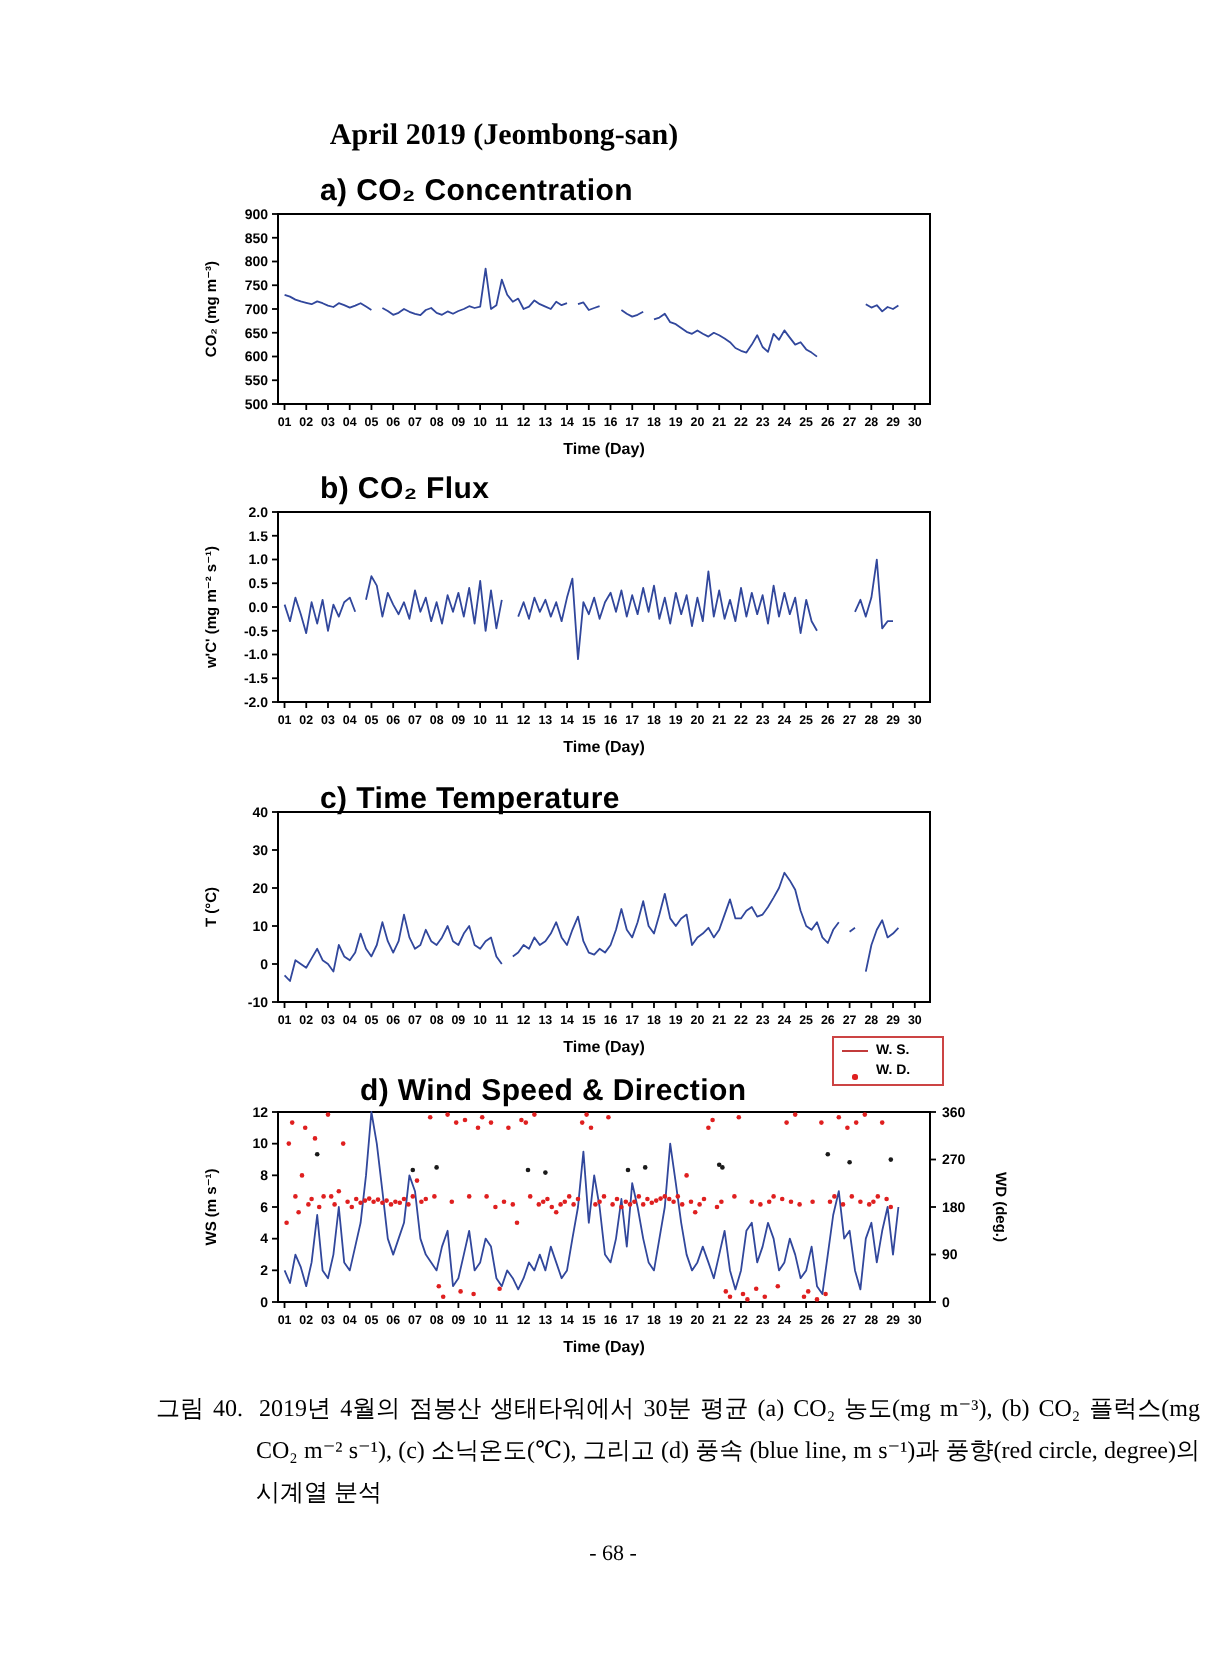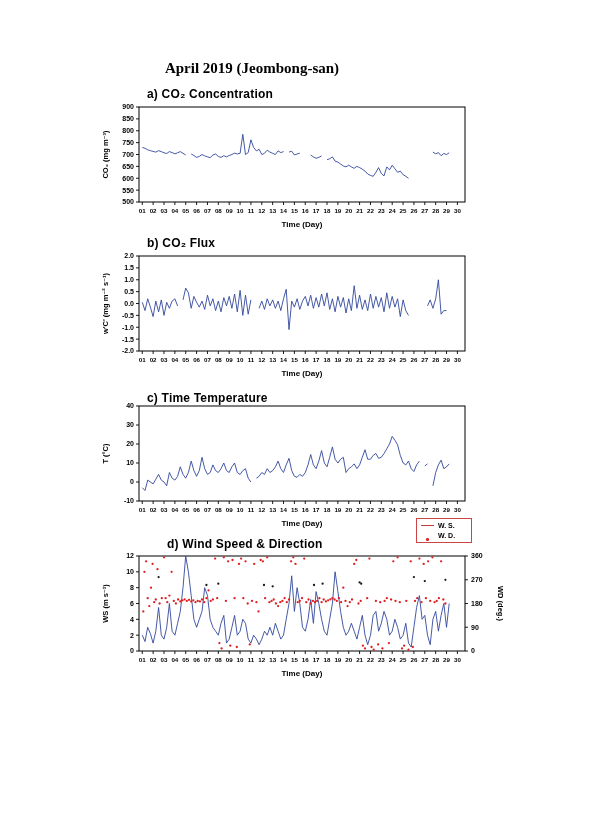--- a/index.html
+++ b/index.html
@@ -1,20 +1,20 @@
 <!DOCTYPE html>
 <html><head>
 <meta charset="utf-8">
 <style>
   html,body{margin:0;padding:0;background:#e8e8e8;}
   .page{position:relative;width:613px;height:840px;background:#ffffff;margin:0 auto;overflow:hidden;
         font-family:"Liberation Sans","DejaVu Sans",sans-serif;color:#111;}
   .doc-title{position:absolute;top:60px;left:0;width:504px;text-align:center;
              font-family:"Liberation Serif","DejaVu Serif",serif;font-weight:bold;font-size:15px;color:#000;}
-  .panel-label{position:absolute;left:147px;font-size:12px;font-weight:bold;color:#000;letter-spacing:0.2px;}
+  .panel-label{position:absolute;left:160px;font-size:15px;font-weight:bold;color:#000;letter-spacing:0.2px;}
   .panel-label.a{top:87px;}
   .panel-label.b{top:236px;}
   .panel-label.c{top:391px;}
   .panel-label.d{top:537px;margin-left:20px;}
   svg.chart{position:absolute;left:95px;width:430px;height:132px;overflow:visible;}
   svg.chart text{font-family:"Liberation Sans","DejaVu Sans",sans-serif;}
   #chart-a{top:104px;}
   #chart-b{top:253px;}
   #chart-c{top:403px;}
   #chart-d{top:553px;}
@@ -543,15 +543,19 @@
       <circle cx="177.7" cy="33.3" r="1.15" fill="#1a1a1a"></circle>
       <circle cx="219.0" cy="32.0" r="1.15" fill="#1a1a1a"></circle>
       <circle cx="227.6" cy="30.7" r="1.15" fill="#1a1a1a"></circle>
       <circle cx="264.6" cy="29.4" r="1.15" fill="#1a1a1a"></circle>
       <circle cx="266.2" cy="30.7" r="1.15" fill="#1a1a1a"></circle>
       <circle cx="318.9" cy="24.1" r="1.15" fill="#1a1a1a"></circle>
       <circle cx="329.8" cy="28.1" r="1.15" fill="#1a1a1a"></circle>
       <circle cx="350.4" cy="26.8" r="1.15" fill="#1a1a1a"></circle>
     </svg>
 
-
+  <div class="caption">
+    <span class="cap-label">그림 40.</span><span>2019년 4월의 점봉산 생태타워에서 30분 평균 (a) CO₂ 농도(mg m⁻³), (b) CO₂ 플럭스(mg CO₂ m⁻² s⁻¹), (c) 소닉온도(℃), 그리고 (d) 풍속 (blue line, m s⁻¹)과 풍향(red circle, degree)의 시계열 분석</span>
+  </div>
+
+  <div class="page-number">- 68 -</div>
 
 </div>
 
 </body></html>

